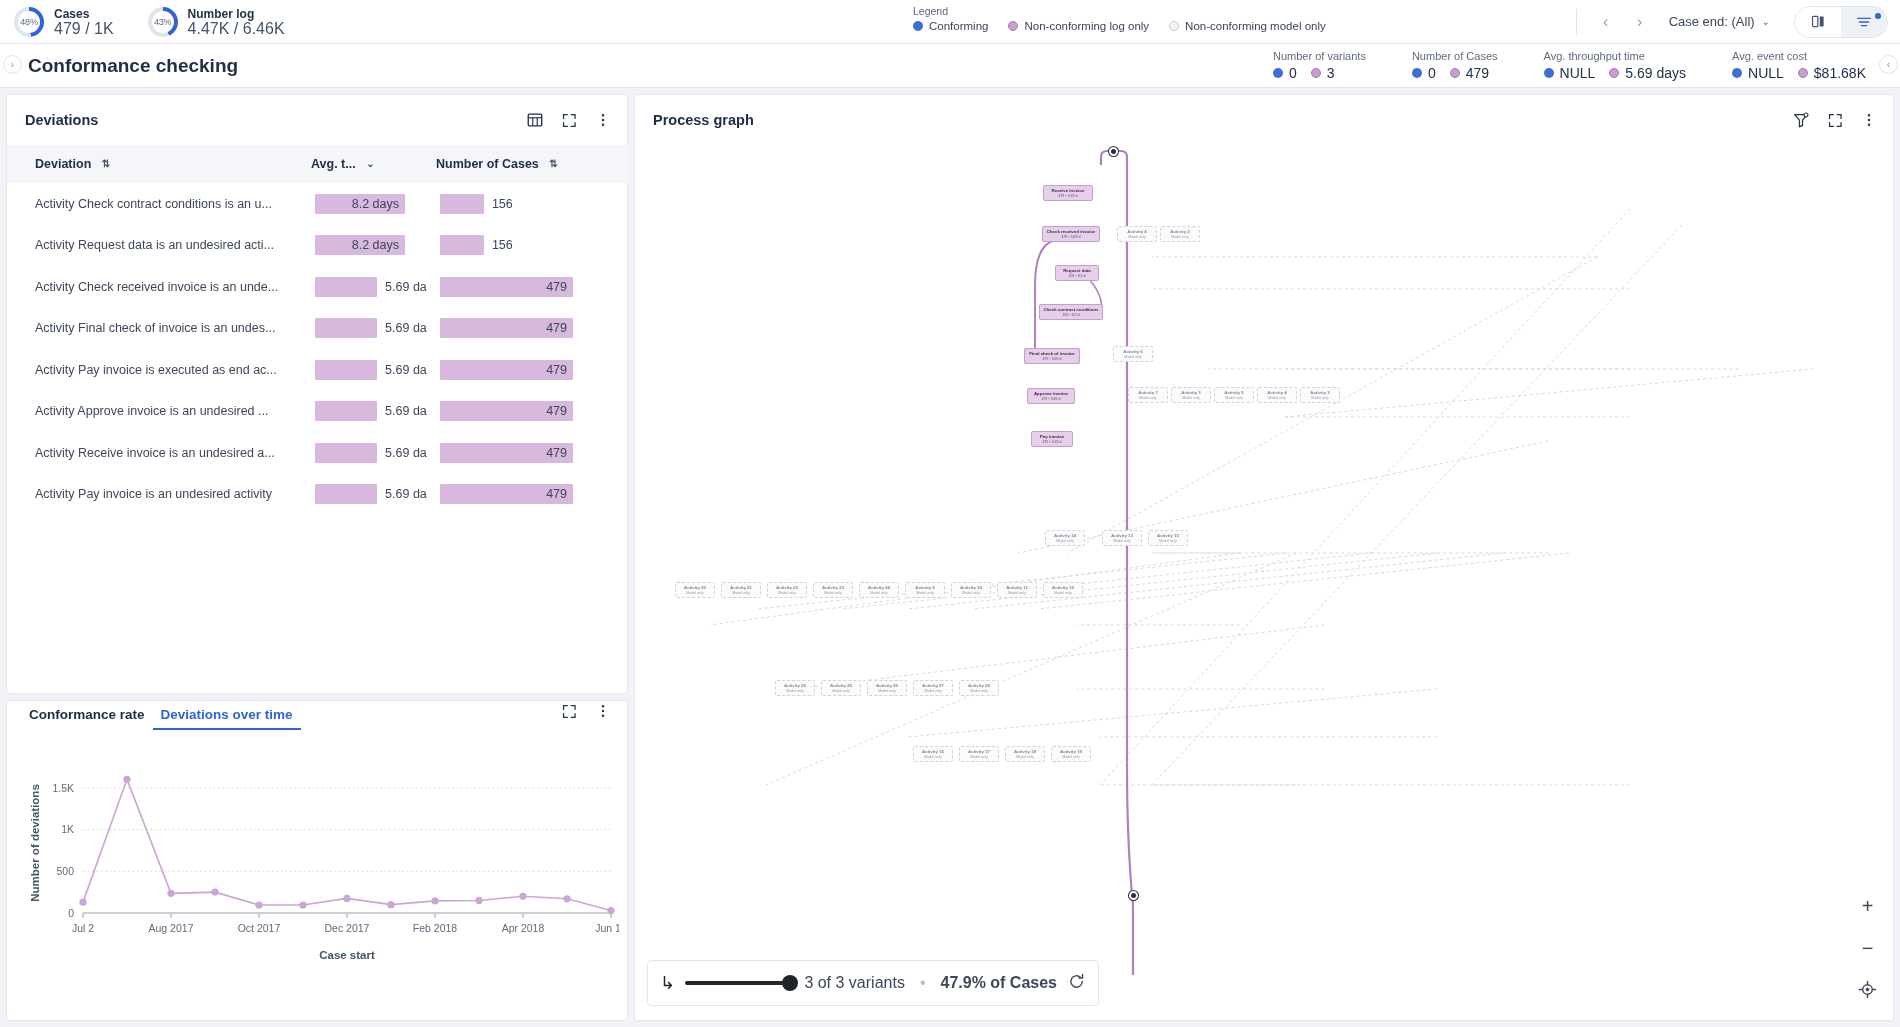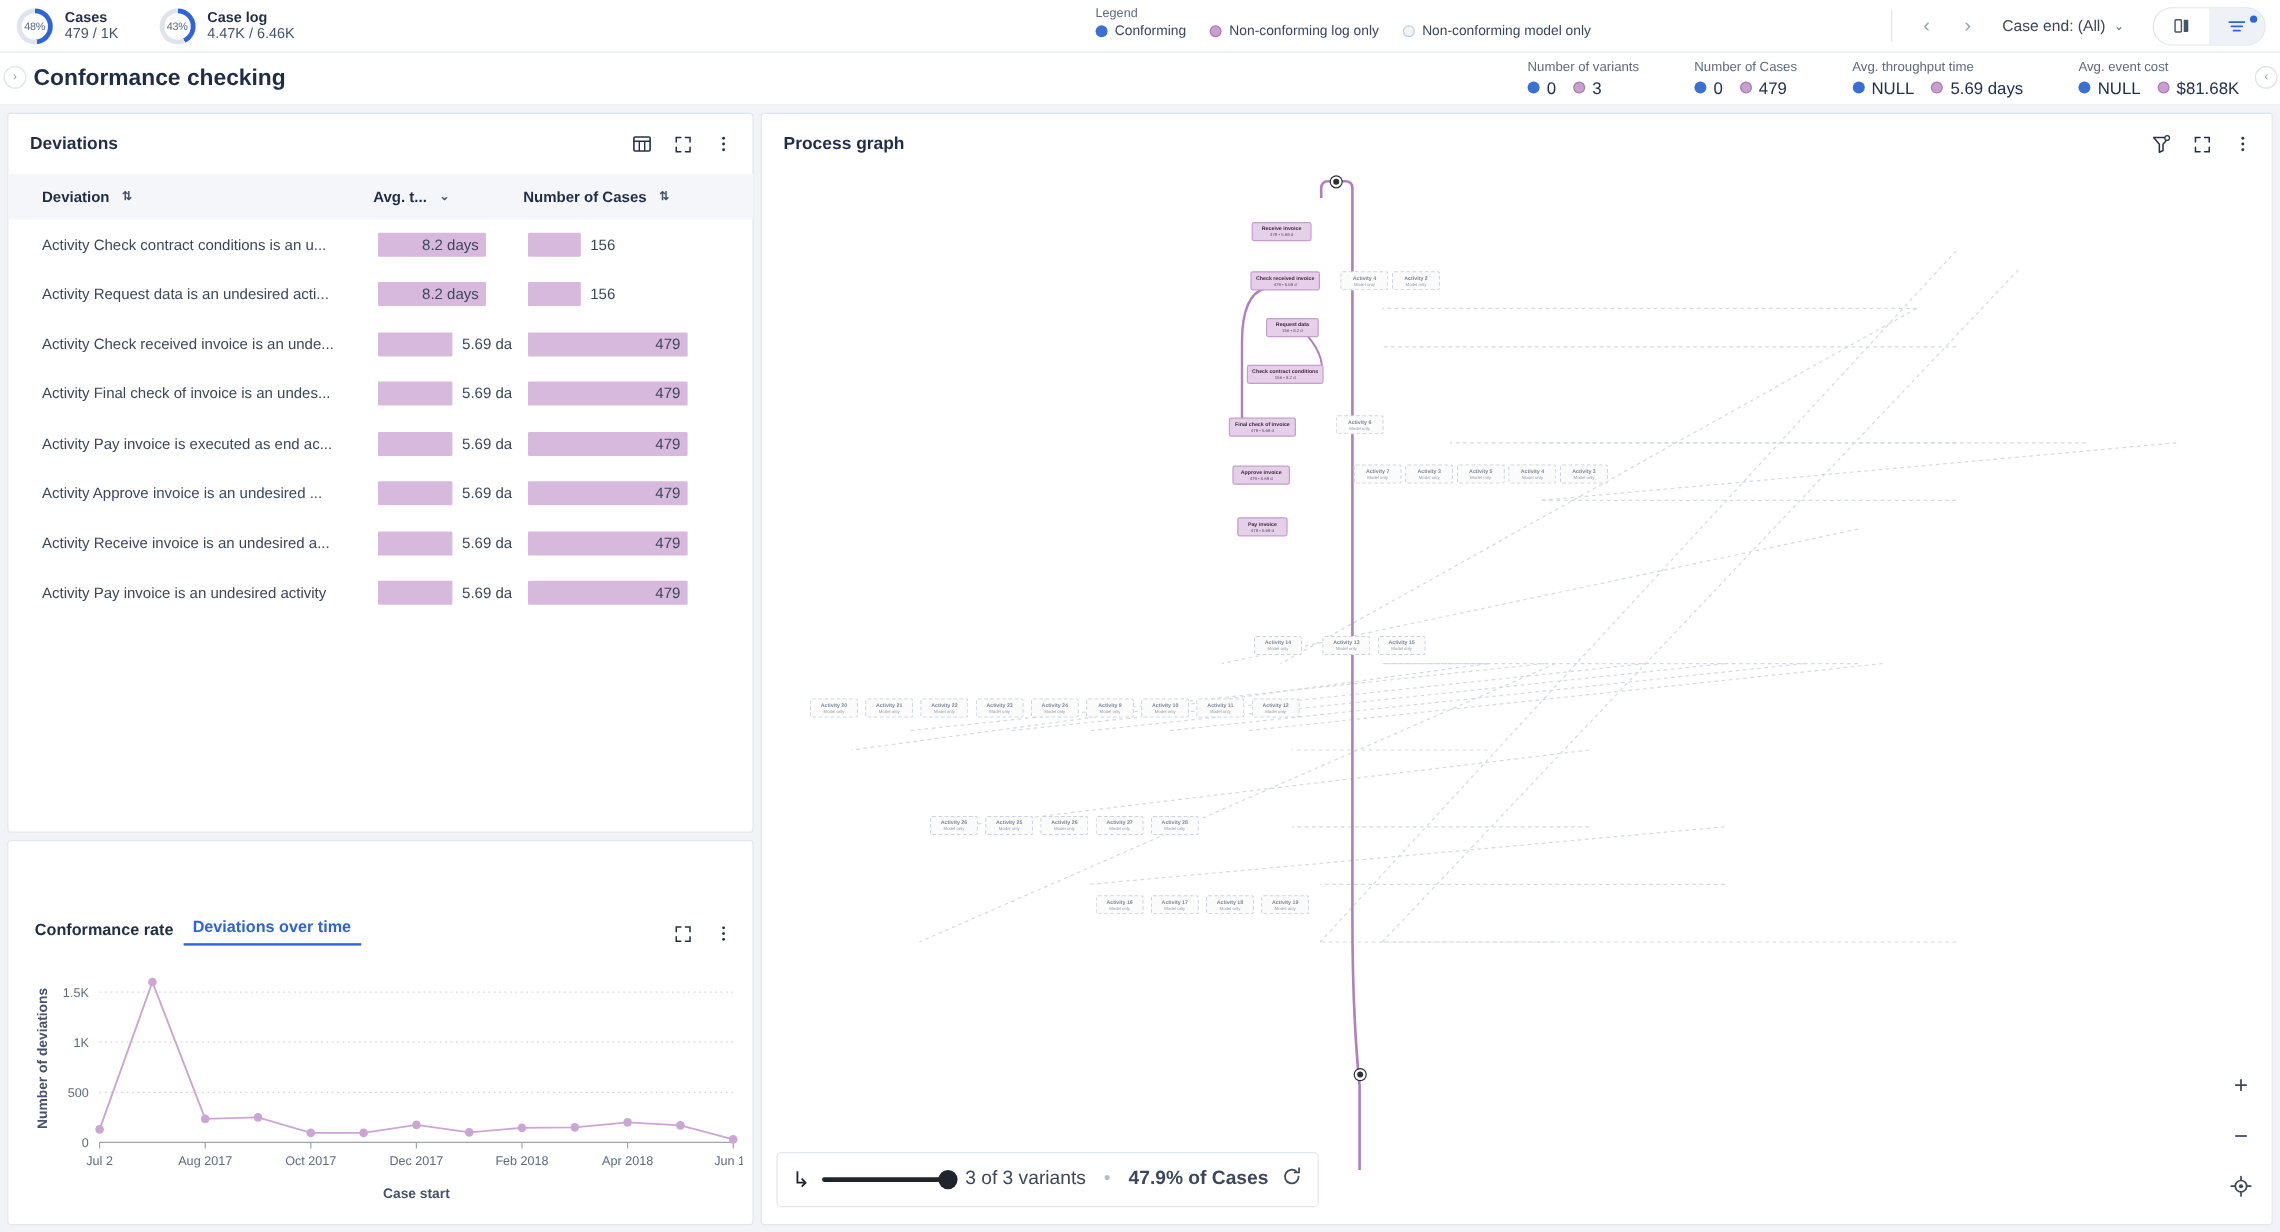--- a/index.html
+++ b/index.html
@@ -24,21 +24,21 @@
   .donut {
     width: 30px; height: 30px; border-radius: 50%;
     position: relative; flex: none;
   }
   .donut .hole {
     position: absolute; inset: 4px; border-radius: 50%; background: #fff;
     display: flex; align-items: center; justify-content: center;
   }
   .donut .pct { font-size: 9px; color: #5e6a7d; letter-spacing: -0.2px; }
   .donut-text .t1 { font-size: 12px; font-weight: bold; color: #1f2d46; line-height: 14px;}
-  .donut-text .t2 { font-size: 12px; color: #46536a; line-height: 15px; }
+  .donut-text .t2 { font-size: 16px; color: #46536a; line-height: 15px; }
 
   .legend-wrap {
     position: absolute; left: 913px; top: 5px;
   }
   .legend-title { font-size: 10.5px; color: #5e6a7d; margin-bottom: 3px; }
   .legend-row { display: flex; align-items: center; gap: 20px; }
   .legend-entry { display: flex; align-items: center; gap: 6px; font-size: 11.5px; color: #3a4659; }
   .dot { width: 10px; height: 10px; border-radius: 50%; flex: none; }
   .dot.conform { background: #3b6fd4; }
   .dot.nclog { background: #c7a0cd; border: 1px solid #a877b5; }
@@ -113,21 +113,21 @@
   .barcell { position: relative; height: 20px; }
   .bar {
     position: absolute; left: 0; top: 0; height: 20px; background: #d7b9dd; border-radius: 1px;
   }
   .bar-val {
     position: absolute; top: 0; height: 20px; line-height: 20px; font-size: 12.5px; color: #3d4759;
     white-space: nowrap;
   }
 
   .chart-card { flex: 1; display: flex; flex-direction: column; min-height: 0; }
-  .tabs-head { height: 48px; display: flex; align-items: flex-end; padding: 0 14px 0 14px; margin-top: 39px; }
+  .tabs-head { height: 48px; display: flex; align-items: flex-start; padding: 0 14px 0 14px; }
   .tab { font-size: 13.5px; font-weight: bold; color: #1f2d46; padding: 6px 8px; cursor: pointer; }
   .tab.active { color: #2f63d8; border-bottom: 2.5px solid #2f63d8; }
   .chart-area { flex: 1; position: relative; padding: 4px 12px 6px 12px; min-height: 0; }
 
   
   .right-col { flex: 1; padding: 6px 6px 6px 6px; display: flex; }
   .graph-card { flex: 1; display: flex; flex-direction: column; position: relative; overflow: hidden; }
   .graph-canvas { flex: 1; position: relative; overflow: hidden; }
 
   .node {
@@ -180,21 +180,21 @@
       </div>
     </div>
 
     <div class="donut-item">
       <div class="donut" style="background:conic-gradient(#2f63d8 0% 43%, #dfe3ea 43% 100%);">
         <div class="hole">
             <span class="pct">43%</span>
           </div>
       </div>
       <div class="donut-text">
-        <div class="t1">Case log</div>
+        <div class="t1">Number log</div>
         <div class="t2">4.47K / 6.46K</div>
       </div>
     </div>
   </div>
 
   <div class="legend-wrap">
     <div class="legend-title">Legend</div>
     <div class="legend-row">
       <div class="legend-entry">
         <span class="dot conform"></span>

